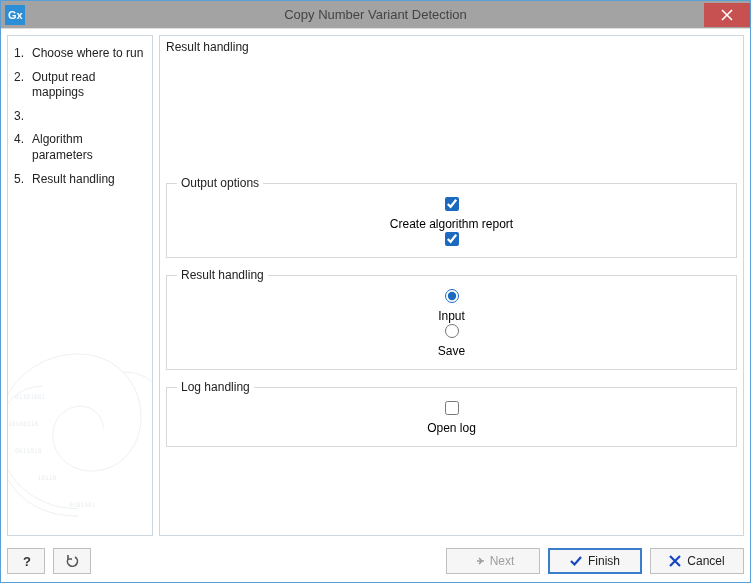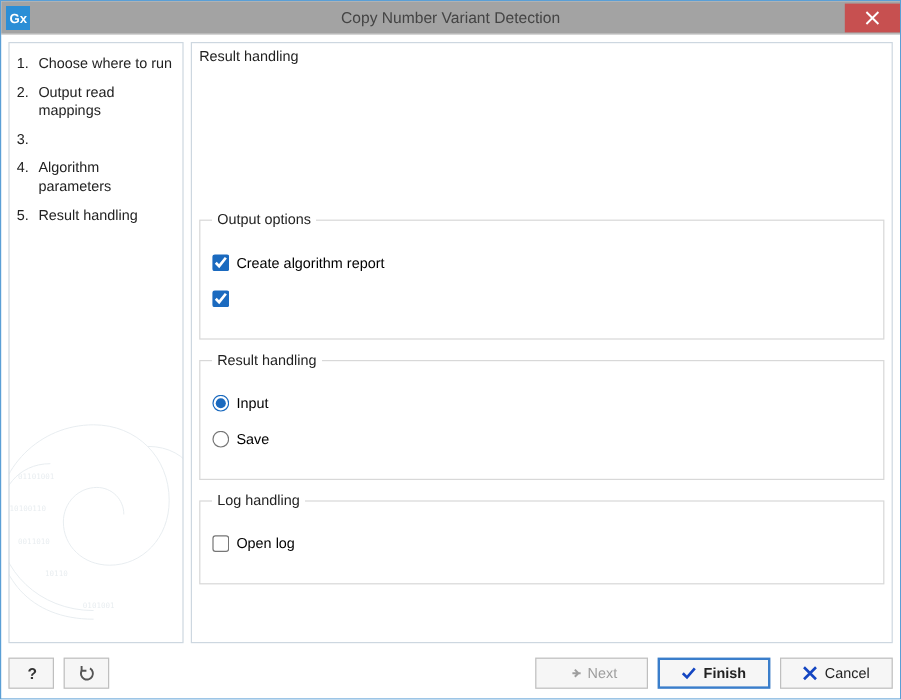--- a/index.html
+++ b/index.html
@@ -15,30 +15,30 @@
   .sidebar { width: 146px; border: 1px solid #cdd7e0; background: #fff; padding: 6px 4px; position: relative; overflow: hidden; }
   .sidebar ol { list-style: none; }
   .sidebar li { display: flex; padding: 4px 2px; color: #222; line-height: 1.3; }
   .sidebar li .num { width: 18px; flex-shrink: 0; }
   .sidebar .bg-art { position: absolute; bottom: -10px; left: -20px; width: 180px; height: 220px; opacity: 0.18; pointer-events: none; }
   .main { flex: 1; border: 1px solid #cdd7e0; background: #fff; display: flex; flex-direction: column; padding: 2px 6px 6px 6px; min-height: 0; }
   .main-title { font-size: 12px; color: #222; padding: 2px 0 6px 0; }
   .main-space { height: 116px; }
   fieldset { border: 1px solid #d8d8d8; margin-bottom: 10px; padding: 6px 10px 10px 10px; }
   legend { padding: 0 4px; color: #222; font-size: 12px; }
-  .row { display: flex; align-items: center; gap: 6px; margin: 16px 0; }
+  .row { display: flex; align-items: center; gap: 6px; margin: 1px 0; flex-direction: column; }
   input[type=checkbox], input[type=radio] { width: 14px; height: 14px; accent-color: #1b6abf; }
   .footer { height: 40px; border-top: 0; display: flex; align-items: center; padding: 4px 6px 6px 6px; gap: 8px; }
   .footer .spacer { flex: 1; }
   .btn { height: 26px; min-width: 94px; border: 1px solid #bfbfbf; background: #f6f6f6; display: inline-flex; align-items: center; justify-content: center; gap: 6px; cursor: pointer; font-size: 12px; color: #222; padding: 0 10px; }
   .btn.small { min-width: 38px; padding: 0; }
   .btn.small svg { width: 16px; height: 16px; }
   .btn.disabled { color: #9e9e9e; cursor: default; }
   .btn.disabled svg path { fill: #9e9e9e; }
-  .btn.primary { border: 2px solid #3a7ecb; font-weight: bold; }
+  .btn.primary { border: 2px solid #3a7ecb; }
   .glyph svg { width: 12px; height: 12px; display: block; }
   .ico-arrow-left path, .ico-arrow-right path { fill: #222; }
   .ico-check path { stroke: #1446c2; stroke-width: 2.2; fill: none; }
   .ico-x path { stroke: #1446c2; stroke-width: 2.2; fill: none; }
 </style>
 </head>
 <body>
 
 <div class="window">
 

